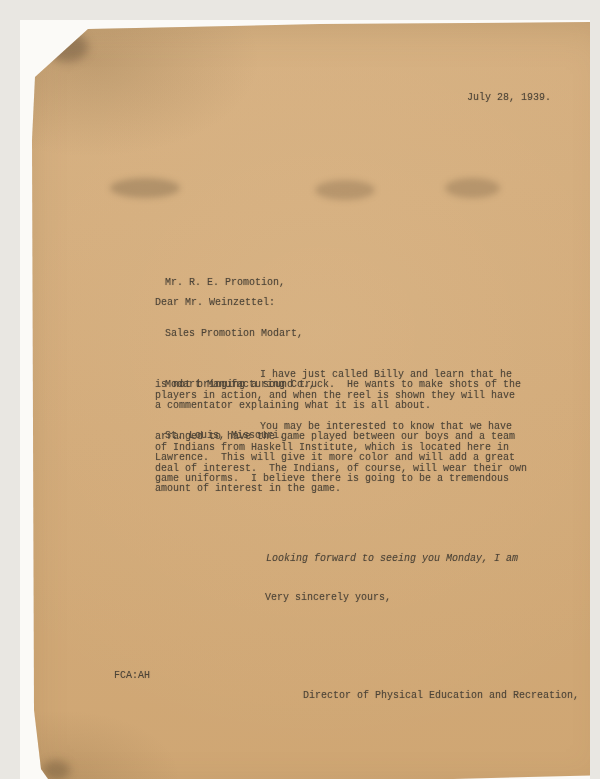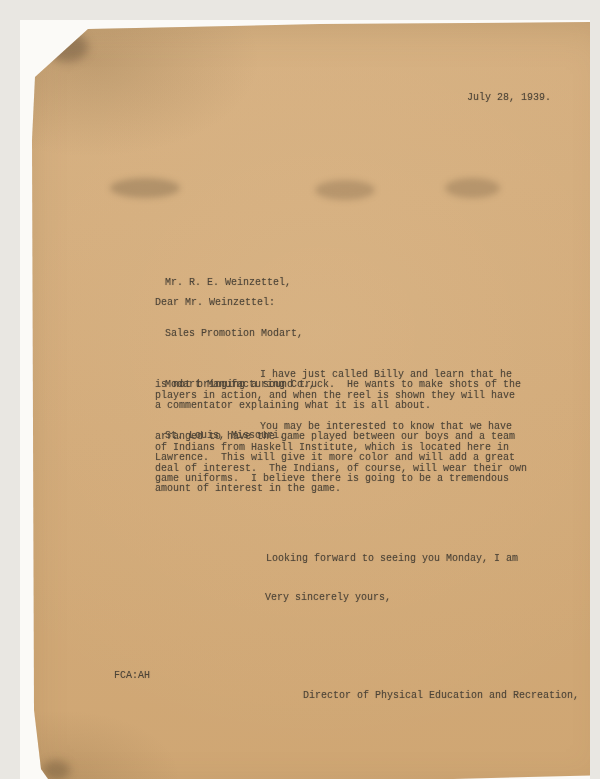--- a/index.html
+++ b/index.html
@@ -58,21 +58,21 @@
     text-shadow: 0 0 1px rgba(78,70,58,0.35);
   }
 
   .date        { left: 437px; top: 63px;  }
   .recipient   { left: 125px; top: 217px; }
   .salutation  { left: 125px; top: 268px; }
   .para        { text-indent: 105px; }
   .p1          { left: 125px; top: 287px; }
   .p2          { left: 125px; top: 340px; }
   .p3          { left: 125px; top: 392px; }
-  .closing     { left: 236px; top: 524px; }
+  .closing     { left: 236px; top: 524px; font-style: italic; }
   .valediction { left: 235px; top: 563px; }
   .signature   { left: 263px; top: 629px; line-height: 10.8px; }
   .initials    { left: 84px;  top: 641px; text-align: right; }
 
   
   .smudge {
     position: absolute;
     border-radius: 50%;
     filter: blur(3px);
     pointer-events: none;
@@ -91,21 +91,21 @@
 
     <div class="smudge ghost-a"></div>
     <div class="smudge ghost-b"></div>
     <div class="smudge ghost-c"></div>
     <div class="smudge corner-top"></div>
     <div class="smudge corner-bottom"></div>
 
     <div class="txt date">July 28, 1939.</div>
 
     <div class="txt recipient">
-      <div>Mr. R. E. Weinzettel,</div>
+      <div>Mr. R. E. Promotion,</div>
       <div>Sales Promotion Modart,</div>
       <div>Modart Manufacturing Co.,</div>
       <div>St. Louis, Missouri.</div>
     </div>
 
     <div class="txt salutation">Dear Mr. Weinzettel:</div>
 
     <div class="txt para p2">I have just called Billy and learn that he
 is not bringing a sound truck.  He wants to make shots of the
 players in action, and when the reel is shown they will have

